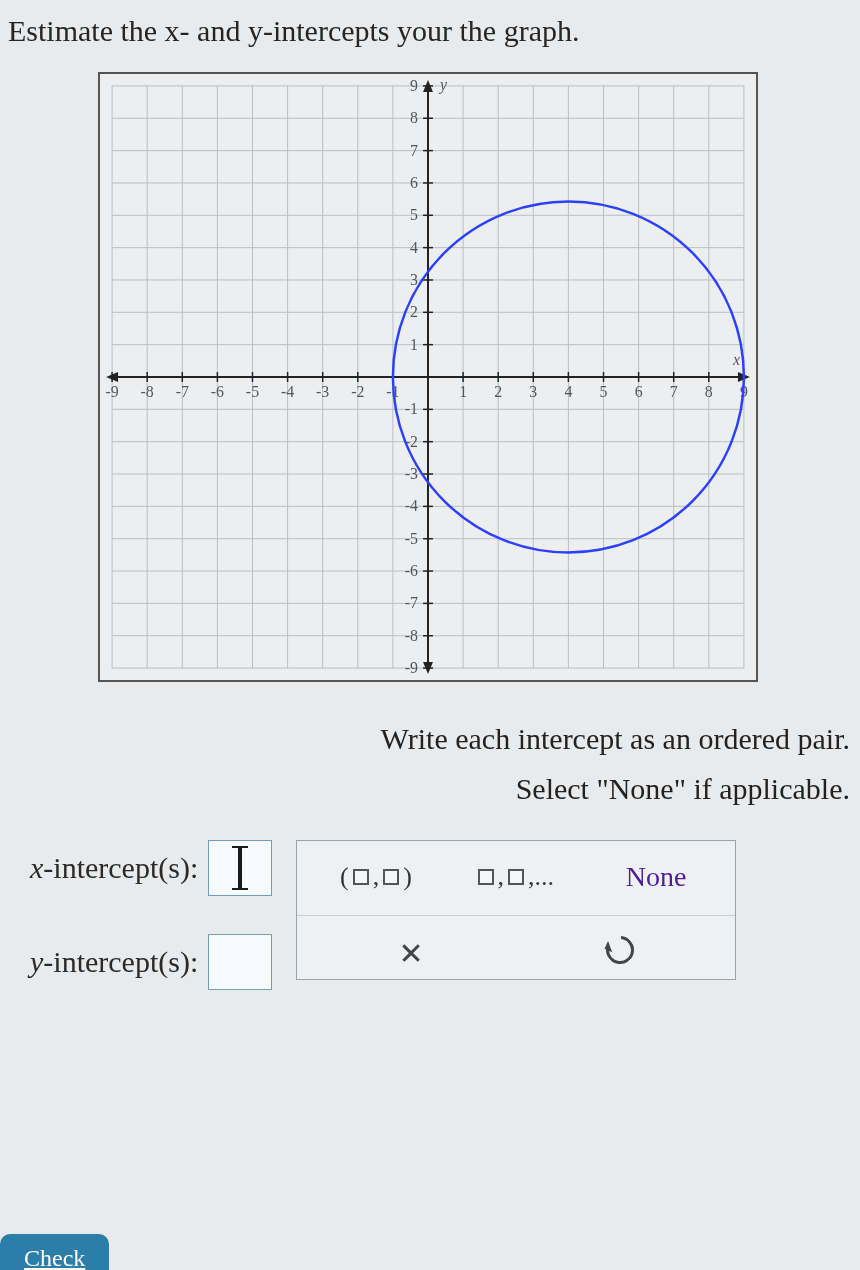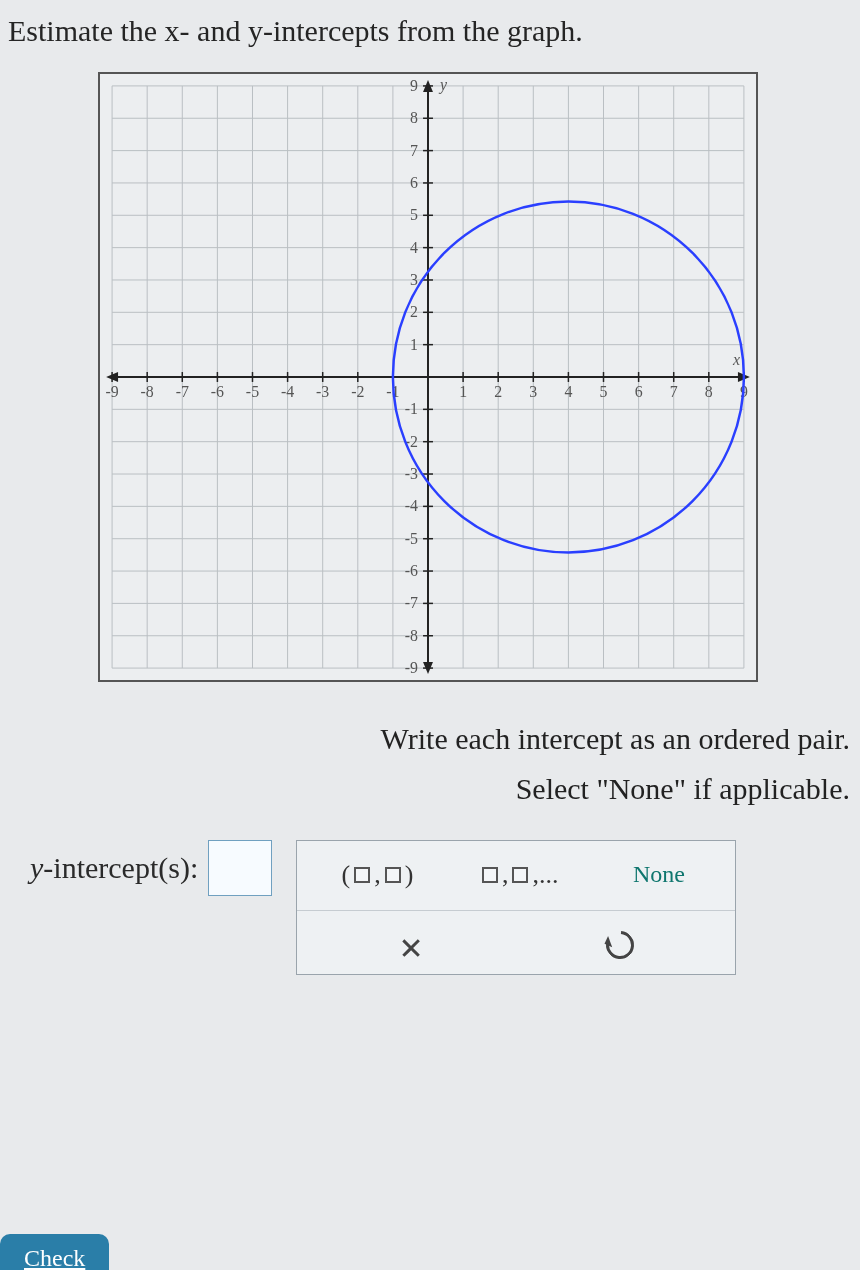--- a/index.html
+++ b/index.html
@@ -92,22 +92,22 @@
     align-items: center;
     justify-content: space-around;
     padding: 16px 10px 18px 10px;
     border-bottom: 1px solid #c6ccd1;
     font-size: 26px;
     color: #333;
   }
   .palette-row1 .opt { cursor: pointer; display:inline-flex; align-items:center; gap:4px;}
   .sq { display:inline-block; width:16px; height:16px; border:2px solid #555; background:#f4f6f8;}
   .none-btn {
-    font-size: 24px;
-    color: #0f766e;
+    font-size: 28px;
+    color: #4c1d95;
     padding: 4px 6px;
     cursor: pointer;
   }
   .palette-row2 {
     display: flex;
     align-items: center;
     justify-content: space-around;
     padding: 20px 10px 8px 10px;
     font-size: 30px;
     color: #444;
@@ -142,21 +142,21 @@
     border-top-right-radius: 10px;
     height: 36px;
     line-height: 28px;
     text-decoration: underline;
   }
 </style>
 </head>
 <body>
 
 <div class="page">
-  <div class="question">Estimate the x- and y-intercepts from the graph.</div>
+  <div class="question">Estimate the x- and y-intercepts your the graph.</div>
 
   <div class="graph-wrap">
     <div class="graph-panel">
       <svg class="grid" viewBox="0 0 660 610">
         <g id="gridlines">
             <line x1="12" y1="598" x2="12" y2="12" stroke="#b9bec3" stroke-width="1"></line>
             <line x1="47.333333333333336" y1="598" x2="47.333333333333336" y2="12" stroke="#b9bec3" stroke-width="1"></line>
             <line x1="82.66666666666667" y1="598" x2="82.66666666666667" y2="12" stroke="#b9bec3" stroke-width="1"></line>
             <line x1="118" y1="598" x2="118" y2="12" stroke="#b9bec3" stroke-width="1"></line>
             <line x1="153.33333333333334" y1="598" x2="153.33333333333334" y2="12" stroke="#b9bec3" stroke-width="1"></line>
@@ -289,20 +289,28 @@
 
   <div class="instructions">
     <p>Write each intercept as an ordered pair.</p>
     <p>Select "None" if applicable.</p>
   </div>
 
   <div class="answer-area">
     <div class="labels-col">
       <div class="intercept-row">
         <span class="lbl">
+          <span>x</span><span class="norm">-intercept(s):</span>
+        </span>
+        <span class="answer-box">
+          <span class="cursor"></span>
+        </span>
+      </div>
+      <div class="intercept-row">
+        <span class="lbl">
           <span>y</span><span class="norm">-intercept(s):</span>
         </span>
         <span class="answer-box"></span>
       </div>
     </div>
 
     <div class="palette">
       <div class="palette-row1">
         <span class="opt">(<span class="sq"></span>,<span class="sq"></span>)</span>
         <span class="opt"><span class="sq"></span>,<span class="sq"></span>,...</span>

